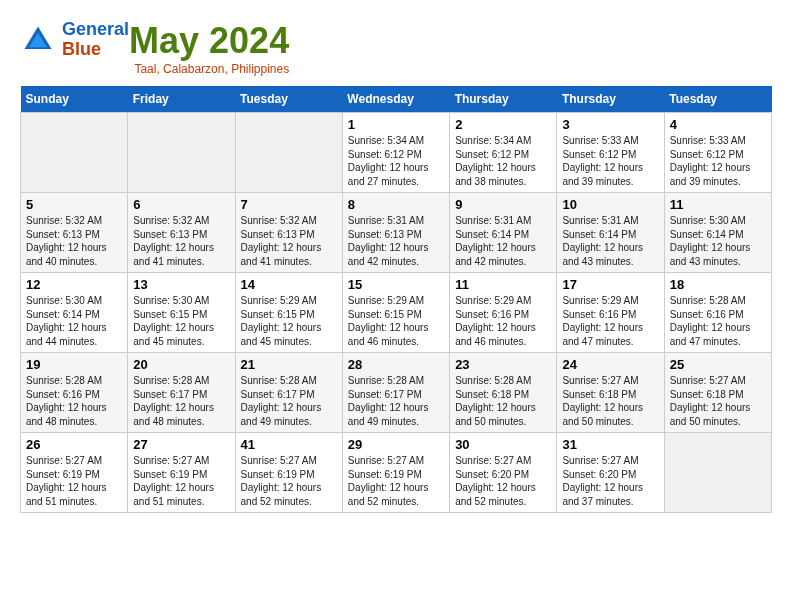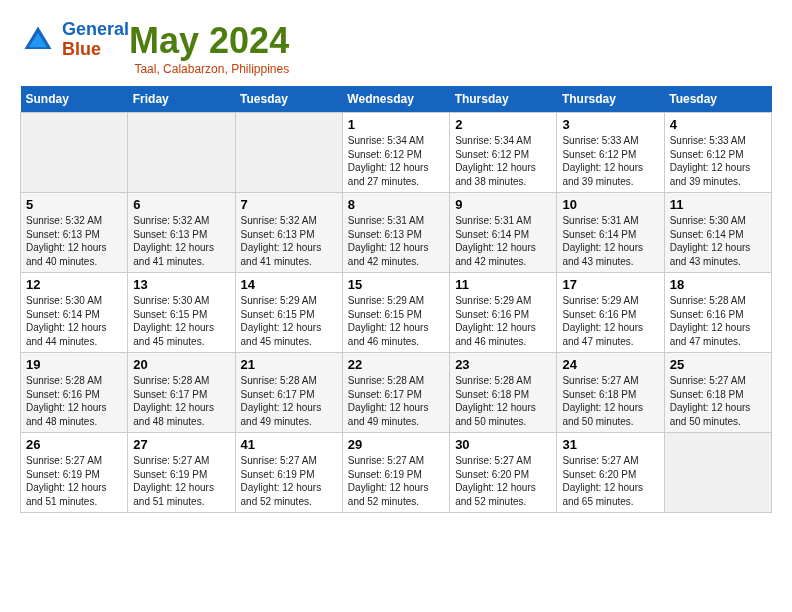--- a/index.html
+++ b/index.html
@@ -289,21 +289,21 @@
       </td>
         <td>
         <span class="day-number">21</span>
         <div class="day-info">
           <div>Sunrise: 5:28 AM</div>
           <div>Sunset: 6:17 PM</div>
           <div>Daylight: 12 hours and 49 minutes.</div>
         </div>
       </td>
         <td>
-        <span class="day-number">22</span>
+        <span class="day-number">28</span>
         <div class="day-info">
           <div>Sunrise: 5:28 AM</div>
           <div>Sunset: 6:17 PM</div>
           <div>Daylight: 12 hours and 49 minutes.</div>
         </div>
       </td>
         <td>
         <span class="day-number">23</span>
         <div class="day-info">
           <div>Sunrise: 5:28 AM</div>
@@ -367,19 +367,19 @@
           <div>Sunrise: 5:27 AM</div>
           <div>Sunset: 6:20 PM</div>
           <div>Daylight: 12 hours and 52 minutes.</div>
         </div>
       </td>
         <td>
         <span class="day-number">31</span>
         <div class="day-info">
           <div>Sunrise: 5:27 AM</div>
           <div>Sunset: 6:20 PM</div>
-          <div>Daylight: 12 hours and 65 minutes.</div>
+          <div>Daylight: 12 hours and 37 minutes.</div>
         </div>
       </td>
         <td class="empty-cell"></td>
       </tr>
     </tbody>
 </table>
 
 </body></html>

